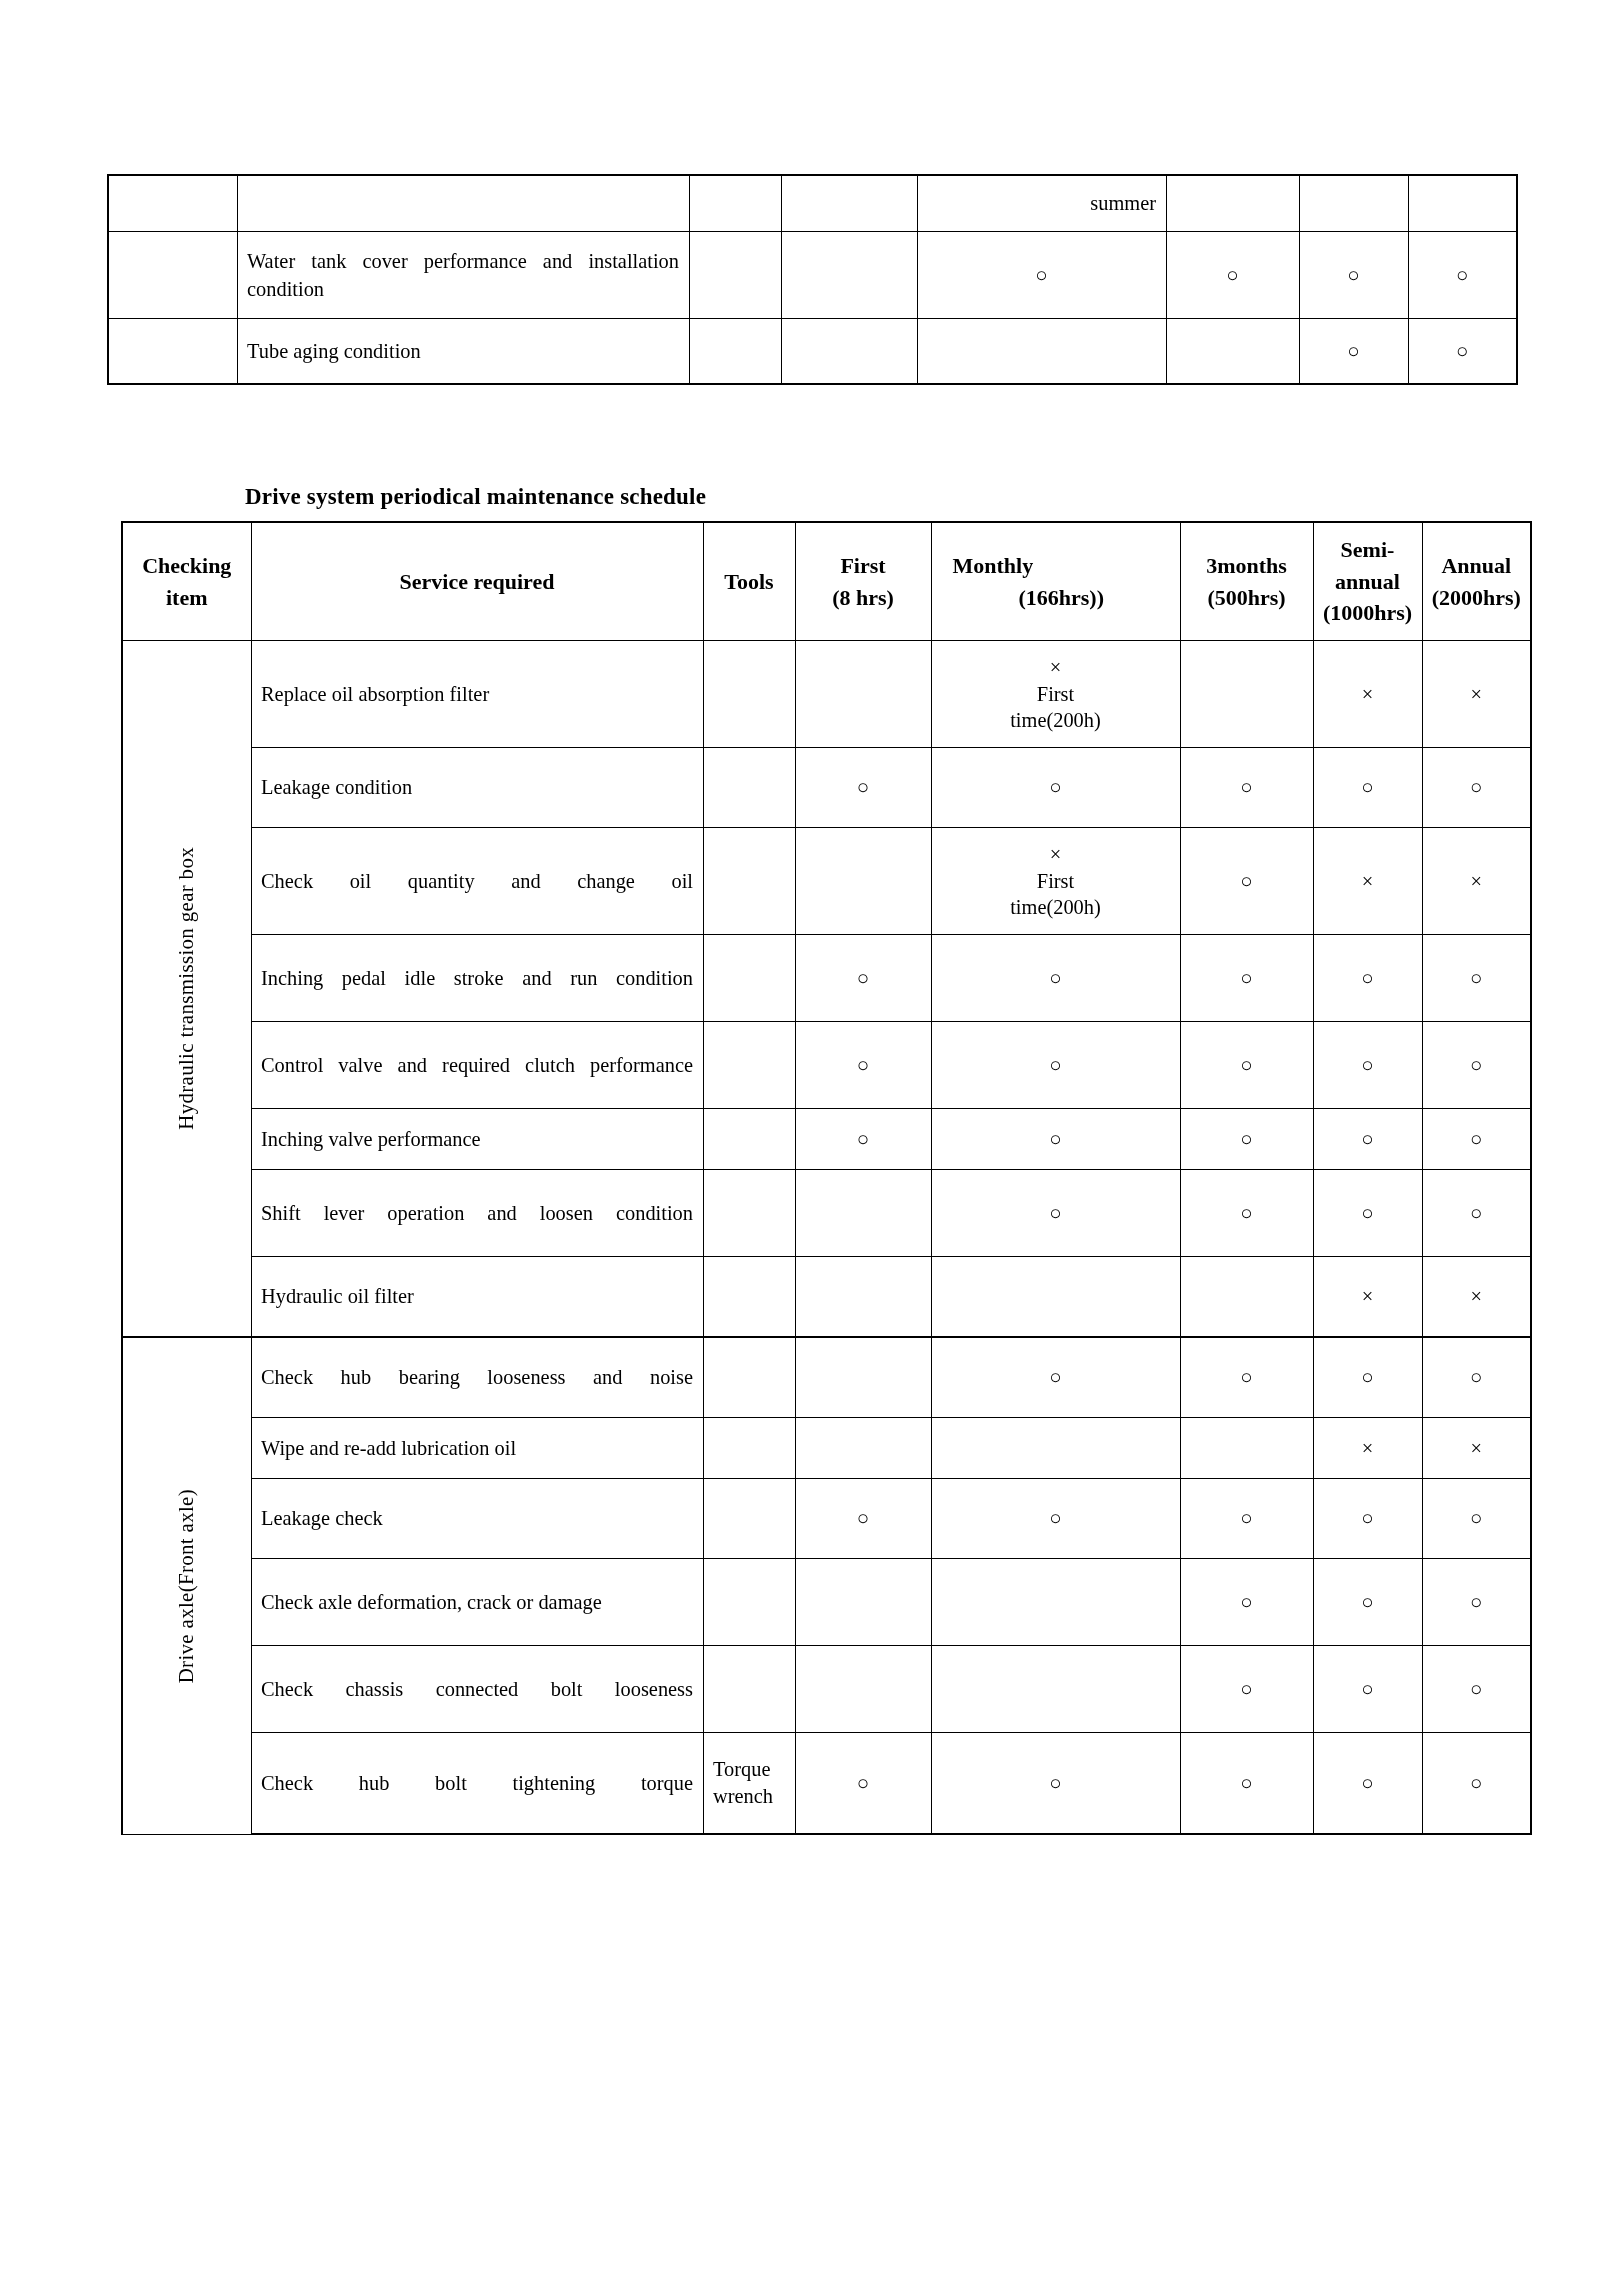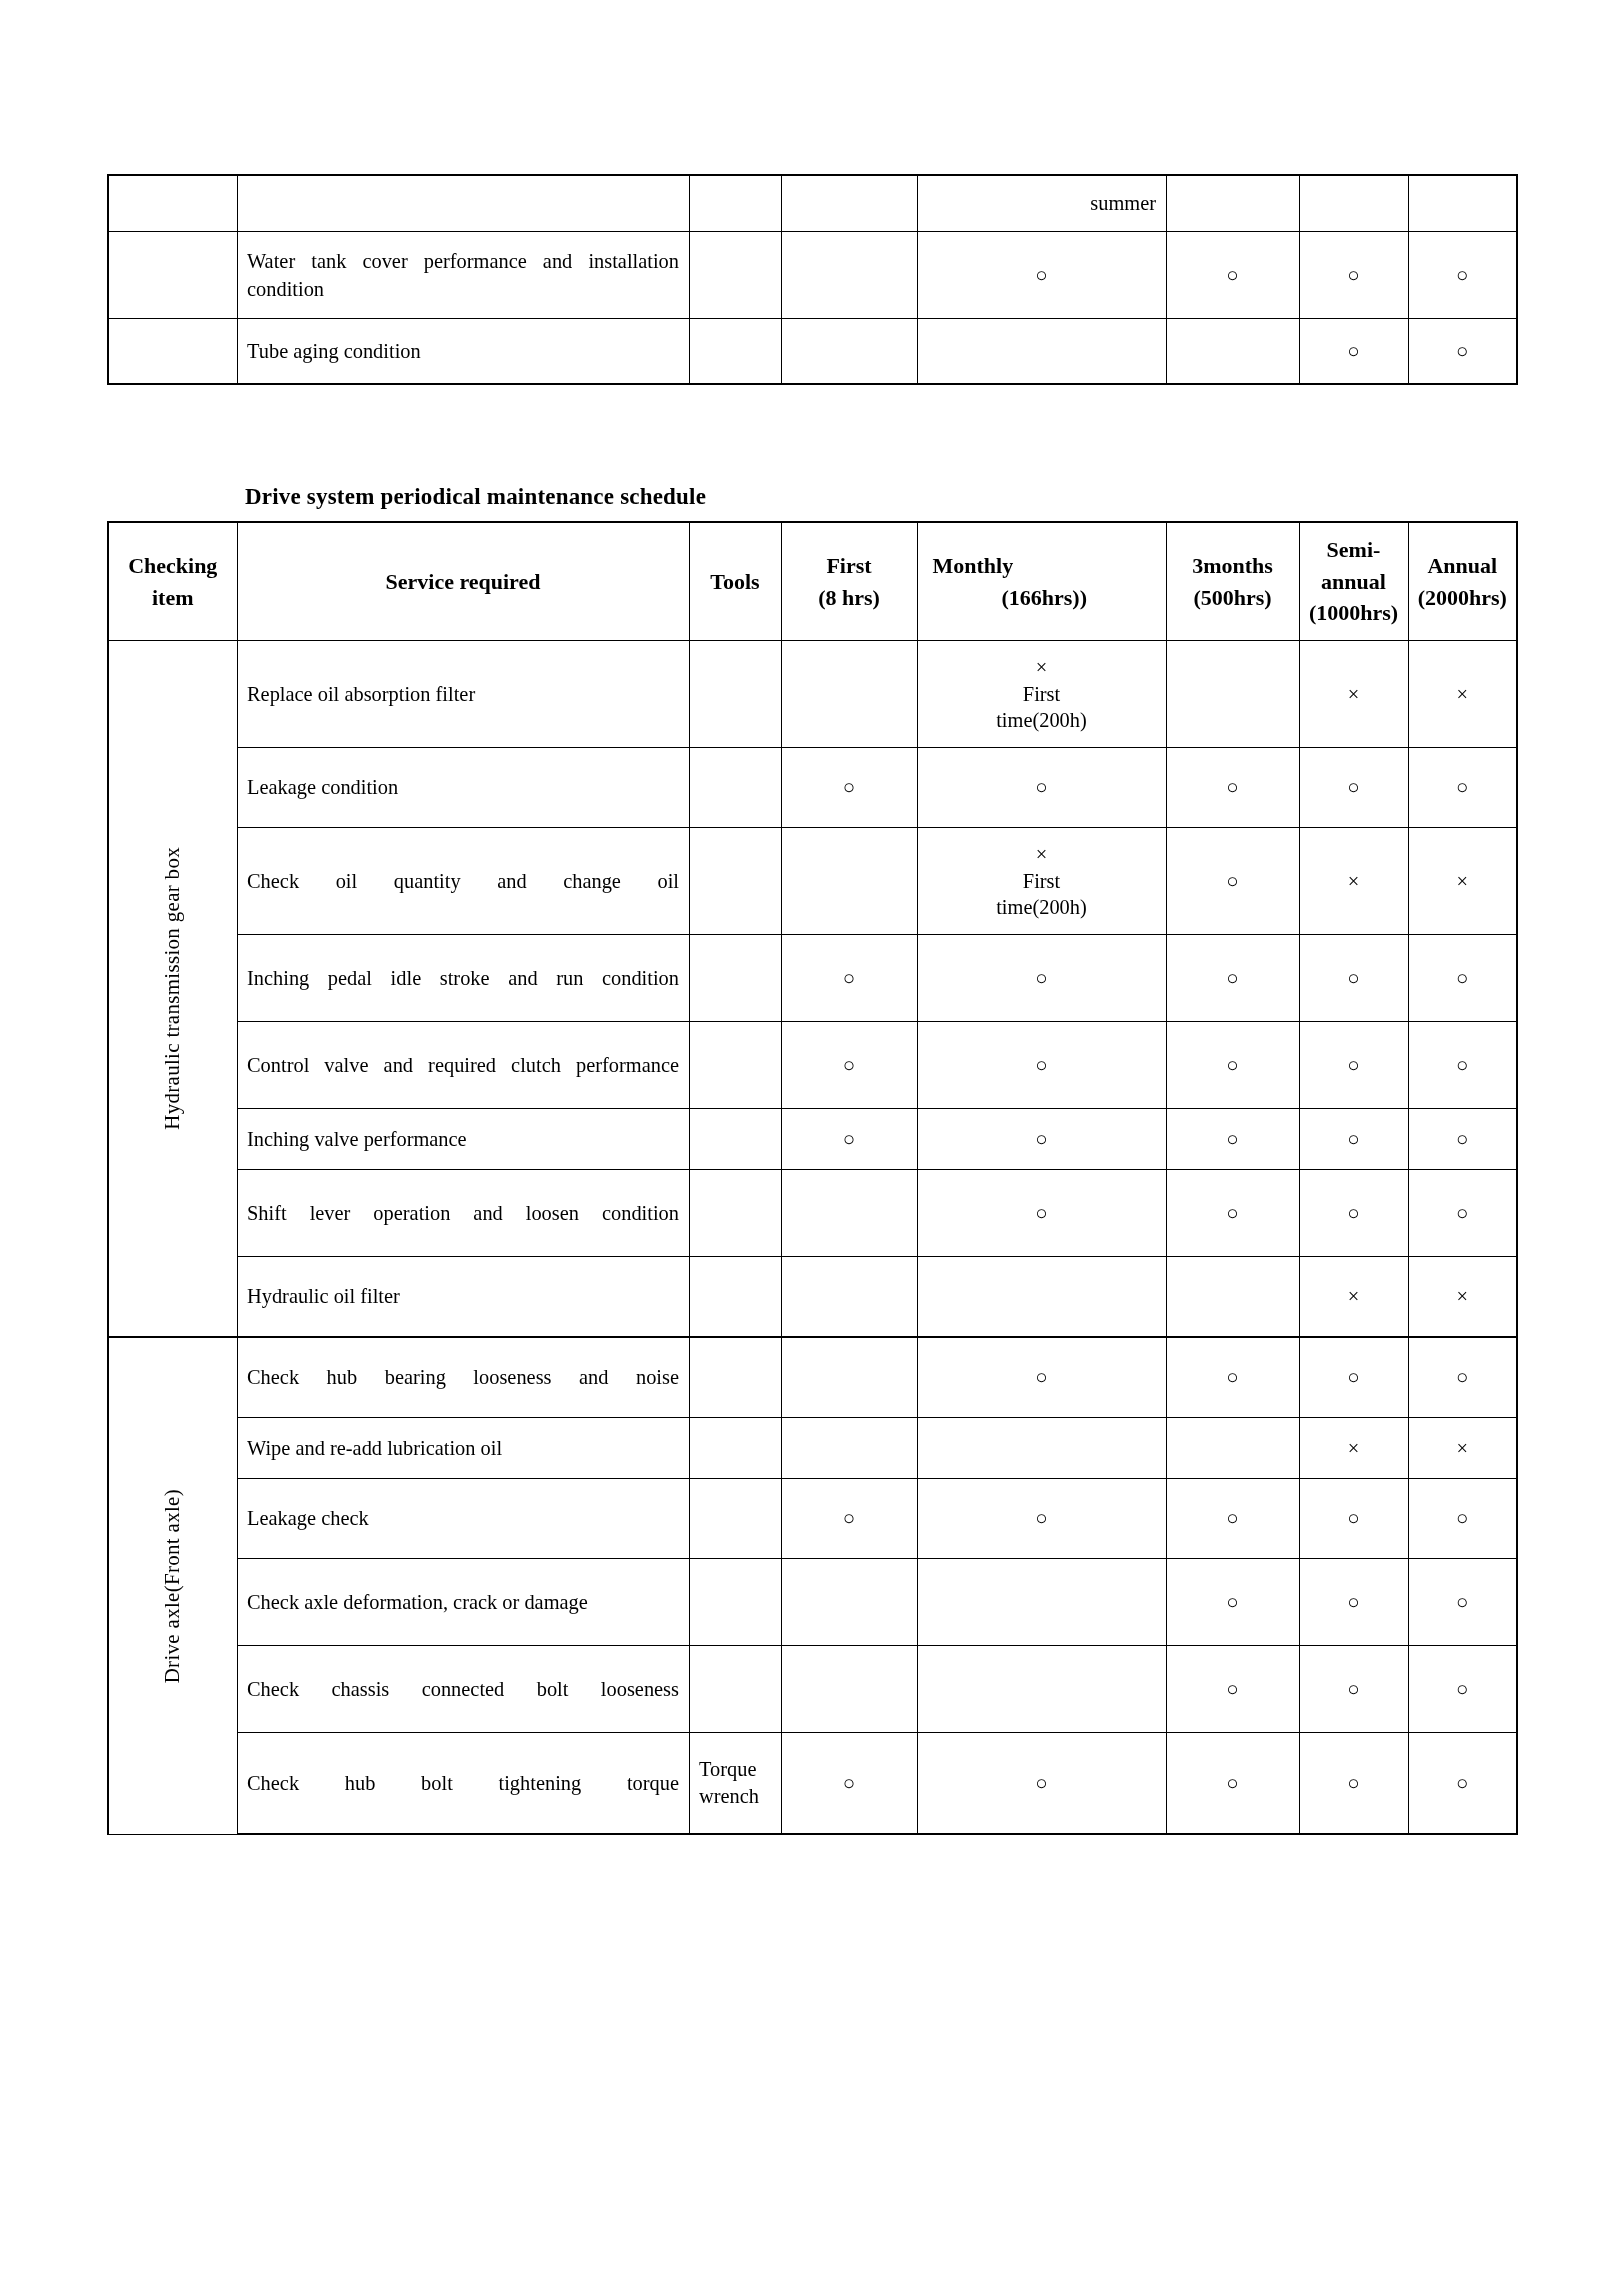--- a/index.html
+++ b/index.html
@@ -61,21 +61,21 @@
   #t2-heading {
     position:absolute;
     left:245px; top:484px;
     font-size:23px;
     font-weight:bold;
     letter-spacing:0.2px;
     white-space:nowrap;
   }
 
   
-  #table2 { left:107px; top:521px; width:1409px; }
+  #table2 { left:121px; top:521px; width:1409px; }
   #table2 td.hd {
     text-align:center;
     font-weight:bold;
     font-size:22px;
     line-height:1.45;
   }
 
   
   #pagenum {
     position:absolute;
@@ -153,21 +153,21 @@
       <tr class="firstrow">
         <td class="hd outerL" style="height:106px">
           <span>Checking item</span>
         </td>
         <td class="hd">Service required</td>
         <td class="hd">Tools</td>
         <td class="hd">
           <div>First</div>
           <div>(8 hrs)</div>
         </td>
-        <td class="hd" style="text-align:left;padding-left:15px">
+        <td class="hd" style="text-align:left;padding-left:21px">
           <div>Monthly</div>
           <div style="text-align:center">(166hrs))</div>
         </td>
         <td class="hd">
           <div>3months</div>
           <div>(500hrs)</div>
         </td>
         <td class="hd" style="padding:5.5px 2.7px">
           <div>Semi-annual</div>
           <div>(1000hrs)</div>

